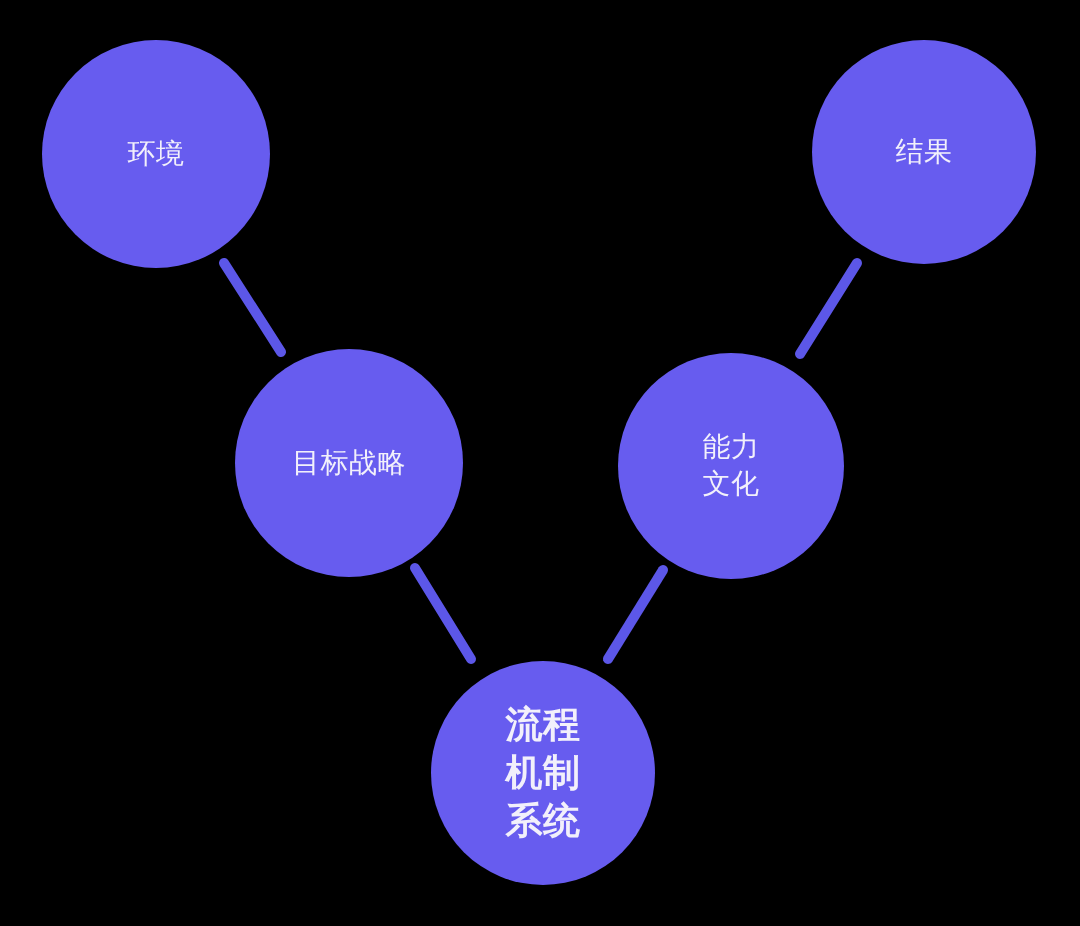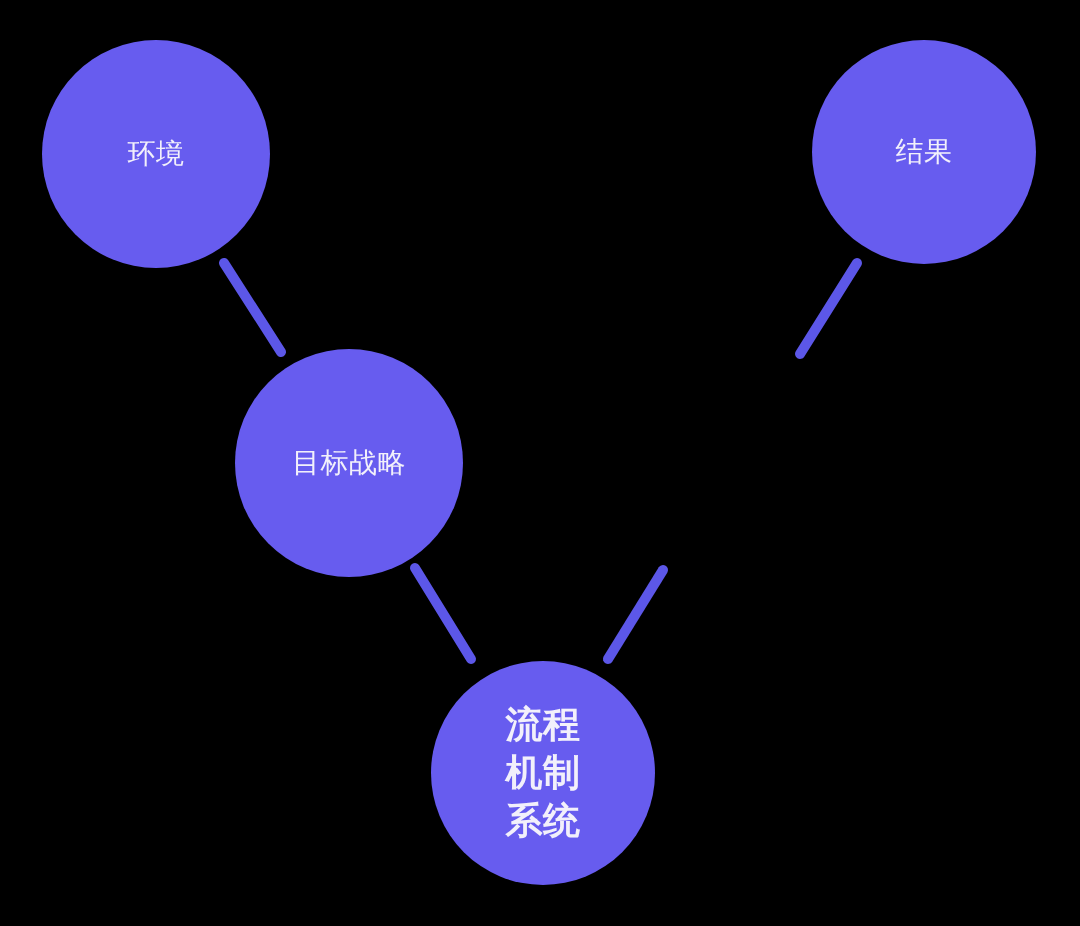--- a/index.html
+++ b/index.html
@@ -60,20 +60,26 @@
   <div class="node" style="left: 235px; top: 349px; width: 228px; height: 228px; background: rgb(103, 92, 239);">
       <div class="node-label" style="color: rgb(242, 240, 251);">
         <span class="label-line">目标战略</span>
       </div>
     </div>
   <div class="node" style="left: 812px; top: 40px; width: 224px; height: 224px; background: rgb(103, 92, 239);">
       <div class="node-label" style="color: rgb(242, 240, 251);">
         <span class="label-line">结果</span>
       </div>
     </div>
+  <div class="node" style="left: 618px; top: 353px; width: 226px; height: 226px; background: rgb(103, 92, 239);">
+      <div class="node-label" style="color: rgb(242, 240, 251);">
+        <span class="label-line">能力</span>
+        <span class="label-line">文化</span>
+      </div>
+    </div>
   <div class="node bold" style="left: 431px; top: 661px; width: 224px; height: 224px; background: rgb(103, 92, 239);">
       <div class="node-label" style="color: rgb(242, 240, 251);">
         <span class="label-line">流程</span>
         <span class="label-line">机制</span>
         <span class="label-line">系统</span>
       </div>
     </div>
 </div>
 
 </body></html>

